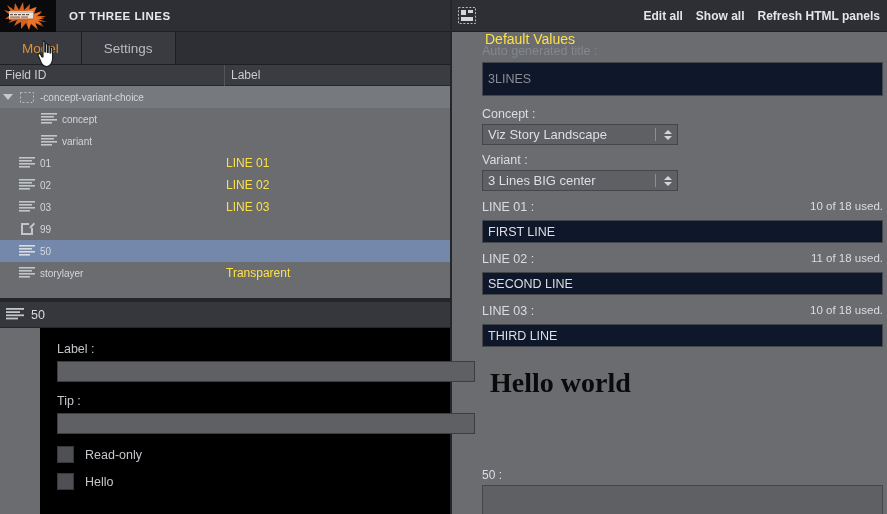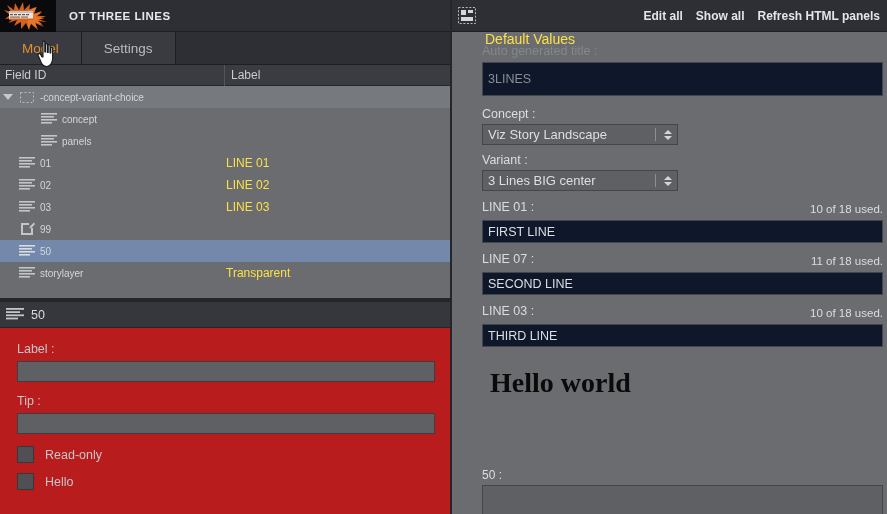--- a/index.html
+++ b/index.html
@@ -185,23 +185,24 @@
     border-bottom: 1px solid #24262b;
     padding-left: 6px;
   }
   #prop-header .ptitle {
     color: #d7dade;
     font-size: 12.5px;
     margin-left: 7px;
   }
   #prop-body {
     flex: 1 1 auto;
-    background: #b91c1c;
+    background: #000000;
     padding: 14px 17px 0 17px;
     position: relative;
+    margin-left: 40px;
   }
   .field-label {
     color: #c4c7cb;
     font-size: 12.5px;
     margin-bottom: 5px;
   }
   .text-input {
     width: 418px;
     height: 21px;
     background: #5e6064;
@@ -293,21 +294,21 @@
     font-family: "Liberation Sans", sans-serif;
     font-size: 12.5px;
     padding: 0 5px;
     display: block;
     outline: none;
   }
   .rinput.big { height: 34px; color: #8b8e92; margin-bottom: 11px; }
   .line-row {
     display: flex;
     justify-content: space-between;
-    align-items: center;
+    align-items: flex-start;
     width: 401px;
     margin-bottom: 3px;
   }
   .used-count {
     color: #dadde1;
     font-size: 11.5px;
   }
   .field-group { margin-bottom: 9px; }
 
   
@@ -479,21 +480,21 @@
           <div class="row-icon">
             <svg width="16" height="12" viewBox="0 0 16 12">
                 <g fill="#c2c5c9">
               <rect x="0" y="0" width="16" height="1.6"></rect>
                   <rect x="0" y="3" width="13" height="1.6"></rect>
               <rect x="0" y="6" width="16" height="1.6"></rect>
                   <rect x="0" y="9" width="11" height="1.6"></rect>
                 </g>
               </svg>
           </div>
-          <span class="tree-text">panels</span>
+          <span class="tree-text">variant</span>
         </div>
         <div class="cell-label"></div>
       </div>
 
       <div class="tree-row">
         <div class="cell-id">
           <div style="width:16px;flex:0 0 16px;"></div>
           <div class="row-icon">
             <svg width="16" height="12" viewBox="0 0 16 12">
                 <g fill="#c2c5c9">
@@ -688,21 +689,21 @@
       <div class="field-group">
         <div class="line-row">
           <span class="rlabel">LINE 01 :</span>
           <span class="used-count">10 of 18 used.</span>
         </div>
         <input class="rinput" type="text" value="FIRST LINE" style="">
       </div>
 
       <div class="field-group">
         <div class="line-row">
-          <span class="rlabel">LINE 07 :</span>
+          <span class="rlabel">LINE 02 :</span>
           <span class="used-count">11 of 18 used.</span>
         </div>
         <input class="rinput" type="text" value="SECOND LINE" style="">
       </div>
 
       <div class="field-group">
         <div class="line-row">
           <span class="rlabel">LINE 03 :</span>
           <span class="used-count">10 of 18 used.</span>
         </div>

